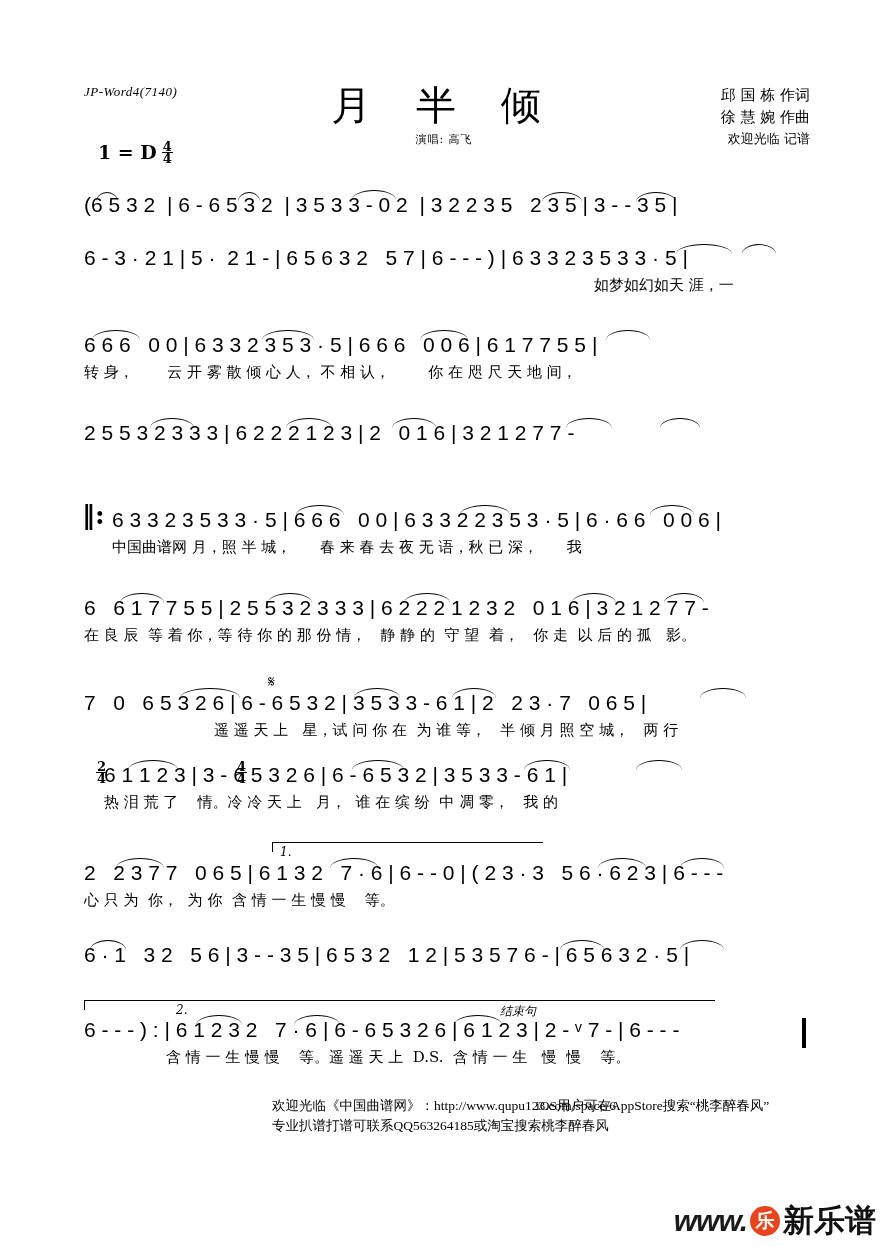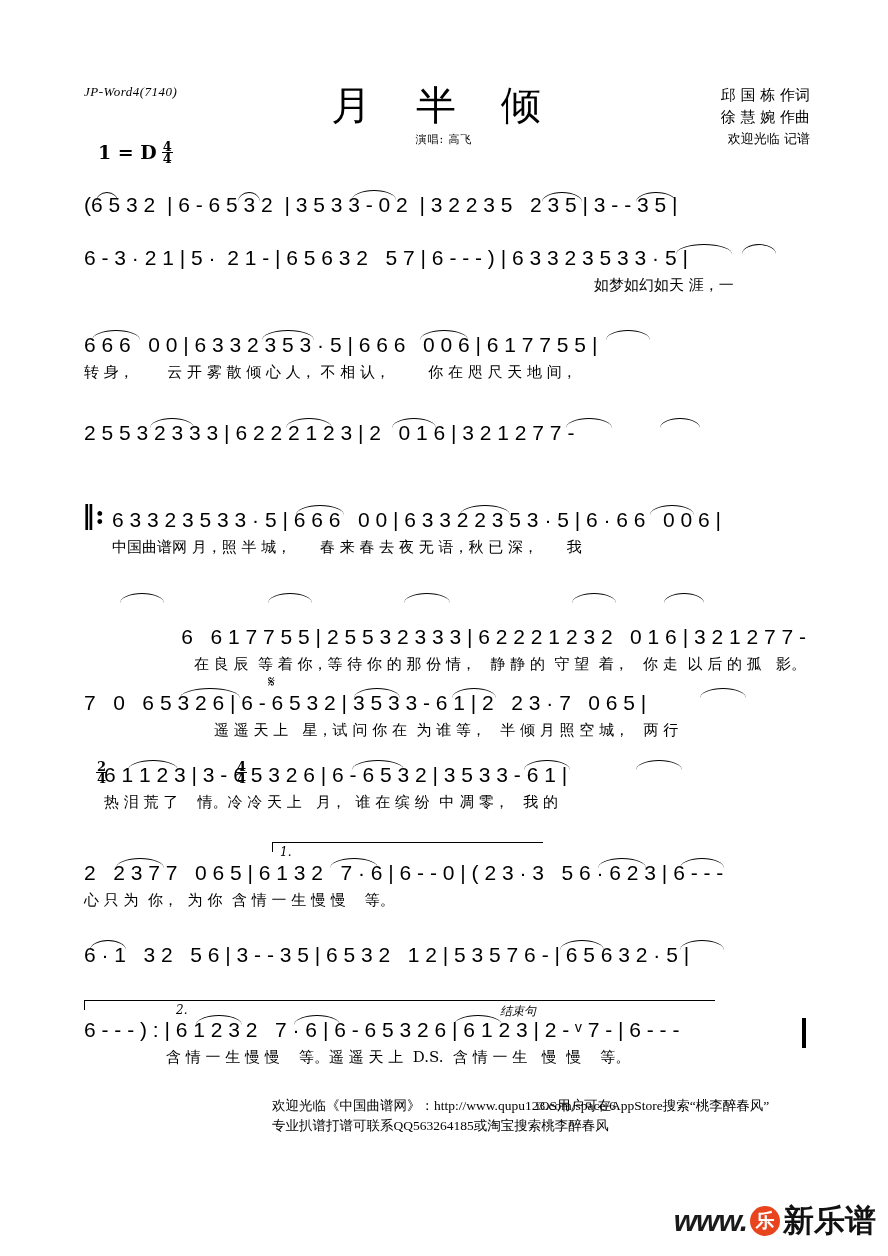--- a/index.html
+++ b/index.html
@@ -260,21 +260,21 @@
 
   <div class="repeat-open" style="left:82px; top:500px;">‖:</div>
   <div class="system" style="top:505px; left:112px; width:694px;">
     <div class="notes">6 3 3 2 3 5 3 3 · 5 | 6 6 6   0 0 | 6 3 3 2 2 3 5 3 · 5 | 6 · 6 6   0 0 6 |</div>
     <div class="lyrics">中国曲谱网 月，照 半 城，      春 来 春 去 夜 无 语，秋 已 深，      我</div>
   </div>
   <div class="slur" style="left:296px; top:505px; width:48px;"></div>
   <div class="slur" style="left:460px; top:505px; width:50px;"></div>
   <div class="slur" style="left:650px; top:505px; width:44px;"></div>
 
-  <div class="system" style="top:622px;text-align:right;">
+  <div class="system" style="top:593px;">
     <div class="notes">6   6 1 7 7 5 5 | 2 5 5 3 2 3 3 3 | 6 2 2 2 1 2 3 2   0 1 6 | 3 2 1 2 7 7 -</div>
     <div class="lyrics">在 良 辰  等 着 你，等 待 你 的 那 份 情，   静 静 的  守 望  着，   你 走  以 后 的 孤   影。</div>
   </div>
   <div class="slur" style="left:120px; top:593px; width:44px;"></div>
   <div class="slur" style="left:268px; top:593px; width:44px;"></div>
   <div class="slur" style="left:404px; top:593px; width:46px;"></div>
   <div class="slur" style="left:572px; top:593px; width:44px;"></div>
   <div class="slur" style="left:664px; top:593px; width:40px;"></div>
 
   <div class="small-tag" style="left:268px; top:672px; font-size:16px;">𝄋</div>

